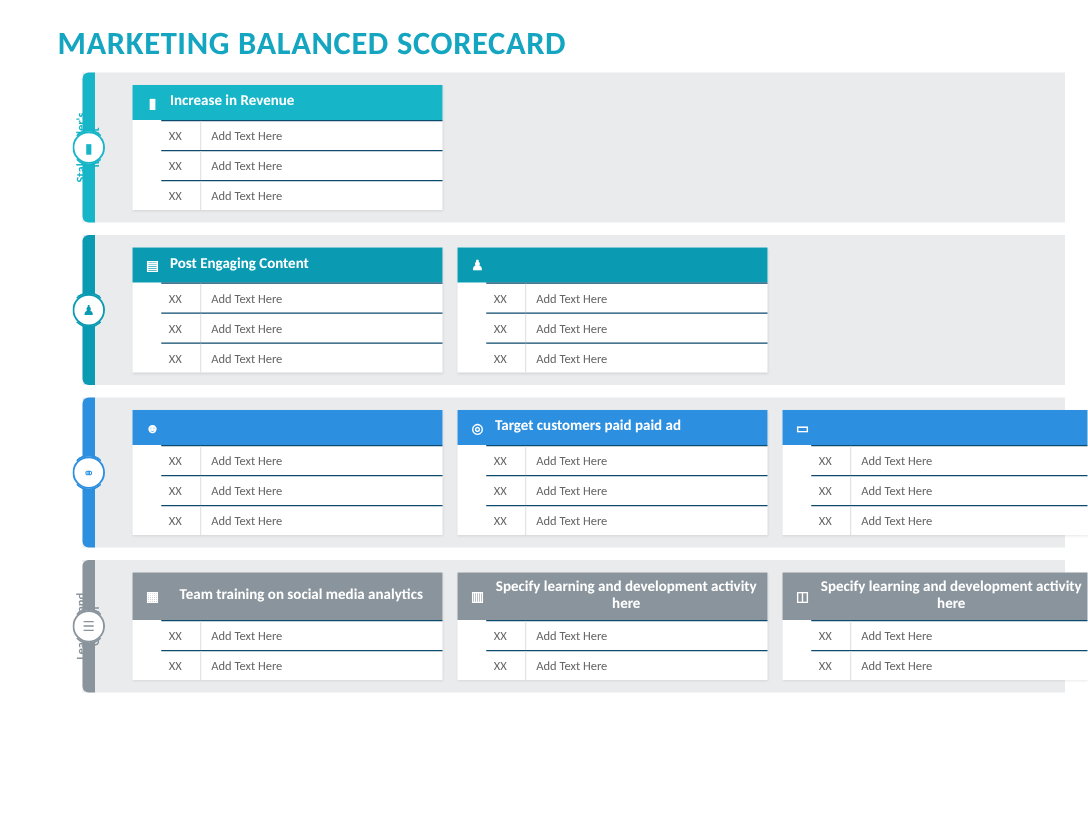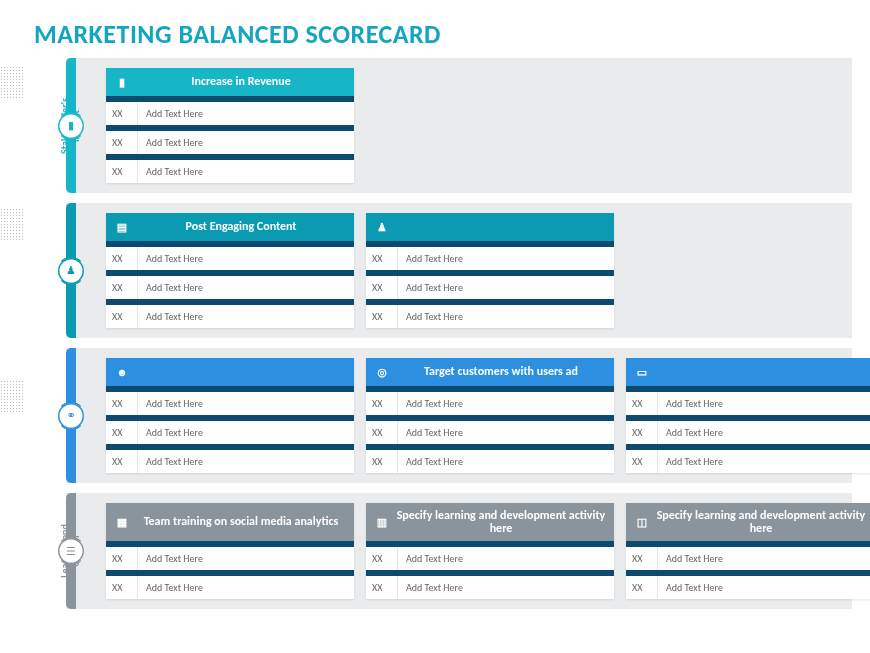--- a/index.html
+++ b/index.html
@@ -1,35 +1,35 @@
 <!DOCTYPE html>
 <html><head>
 <meta charset="utf-8">
 <style>
 *{box-sizing:border-box;margin:0;padding:0;}
 body{font-family:Calibri,Arial,sans-serif;width:870px;height:653px;background:#fff;overflow:hidden;position:relative;}
 .dots{position:absolute;left:0;width:24px;background-image:radial-gradient(circle,#bbb 0.5px,transparent 0.5px);background-size:3px 3px;background-position:0 0;z-index:0;}
 .dots1{top:66px;height:34px;}
 .dots2{top:208px;height:34px;}
 .dots3{top:380px;height:34px;}
-.title{font-size:26px;font-weight:800;color:#14a5c1;padding:18px 0 8px 34px;letter-spacing:0.5px;}
+.title{font-size:26px;font-weight:800;color:#14a5c1;padding:18px 0 8px 46px;letter-spacing:0.5px;}
 .section{position:relative;margin-left:36px;margin-right:18px;margin-bottom:10px;}
 .tab{position:absolute;left:30px;top:0;bottom:0;width:10px;border-radius:5px 0 0 5px;}
 .vlabel{position:absolute;left:-6px;top:50%;transform:translateY(-50%) rotate(-90deg);transform-origin:center;font-size:10px;font-weight:700;white-space:nowrap;text-align:center;line-height:1.1;}
 .badge{position:absolute;left:22px;top:50%;transform:translateY(-50%);width:26px;height:26px;border-radius:50%;background:#fff;display:flex;align-items:center;justify-content:center;z-index:2;box-shadow:0 0 0 1.5px currentColor inset;}
 .badge::before,.badge::after{content:"";position:absolute;border:1.5px solid currentColor;border-radius:50%;width:26px;height:26px;border-left-color:transparent;border-right-color:transparent;}
 .badge-inner{font-size:11px;}
 .body{background:#e9ebed;padding:10px 10px 10px 40px;margin-left:30px;display:flex;gap:12px;min-height:100px;}
 .card{background:#fff;box-shadow:0 1px 2px rgba(0,0,0,0.1);flex:0 0 auto;display:flex;flex-direction:column;}
 .card.w1{width:248px;}
 .card-head{color:#fff;font-weight:700;font-size:12px;display:flex;align-items:center;padding:6px 8px;min-height:28px;}
 .card-head.two{min-height:38px;text-align:center;}
 .card-head .hicon{width:16px;text-align:center;margin-right:6px;font-size:11px;flex-shrink:0;}
-.card-head .htxt{flex:1;text-align:center;line-height:1.1;}
-.row{display:flex;border-top:6px solid #0c4a6e;font-size:10px;color:#333;}
+.card-head .htxt{flex:1;line-height:1.1;}
+.row{display:flex;border-top:1px solid #0c4a6e;font-size:10px;color:#333;margin-left:23px;}
 .row .c1{width:32px;padding:5px 6px;border-right:1px solid #e4e4e4;color:#666;}
 .row .c2{flex:1;padding:5px 8px;color:#666;}
 .teal{background:#16b5c8;}
 .teal-d{background:#0a9bb3;}
 .blue{background:#2c8fe0;}
 .gray{background:#8a949c;}
 .c-teal{color:#16b5c8;}
 .c-teal-d{color:#0a9bb3;}
 .c-blue{color:#2c8fe0;}
 .c-gray{color:#8a949c;}
@@ -142,21 +142,21 @@
             <div class="c2">Add Text Here</div>
           </div>
           <div class="row">
             <div class="c1">XX</div>
             <div class="c2">Add Text Here</div>
           </div>
         </div>
         <div class="card w1">
           <div class="card-head blue">
             <span class="hicon">◎</span>
-            <span class="htxt">Target customers with users ad</span>
+            <span class="htxt">Target customers paid paid ad</span>
           </div>
           <div class="row">
             <div class="c1">XX</div>
             <div class="c2">Add Text Here</div>
           </div>
           <div class="row">
             <div class="c1">XX</div>
             <div class="c2">Add Text Here</div>
           </div>
           <div class="row">

